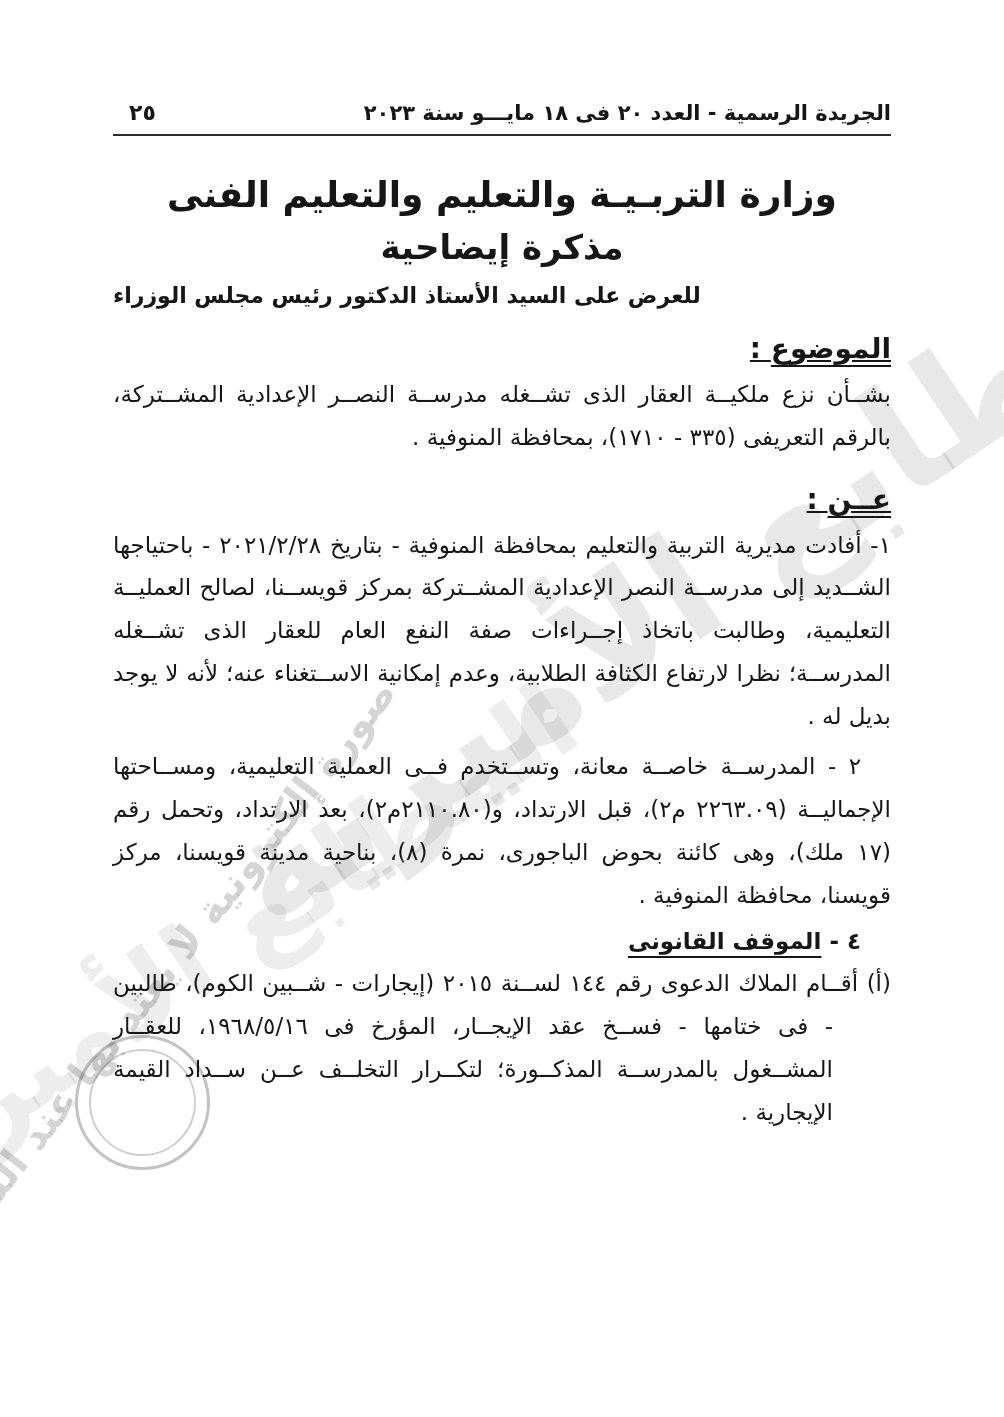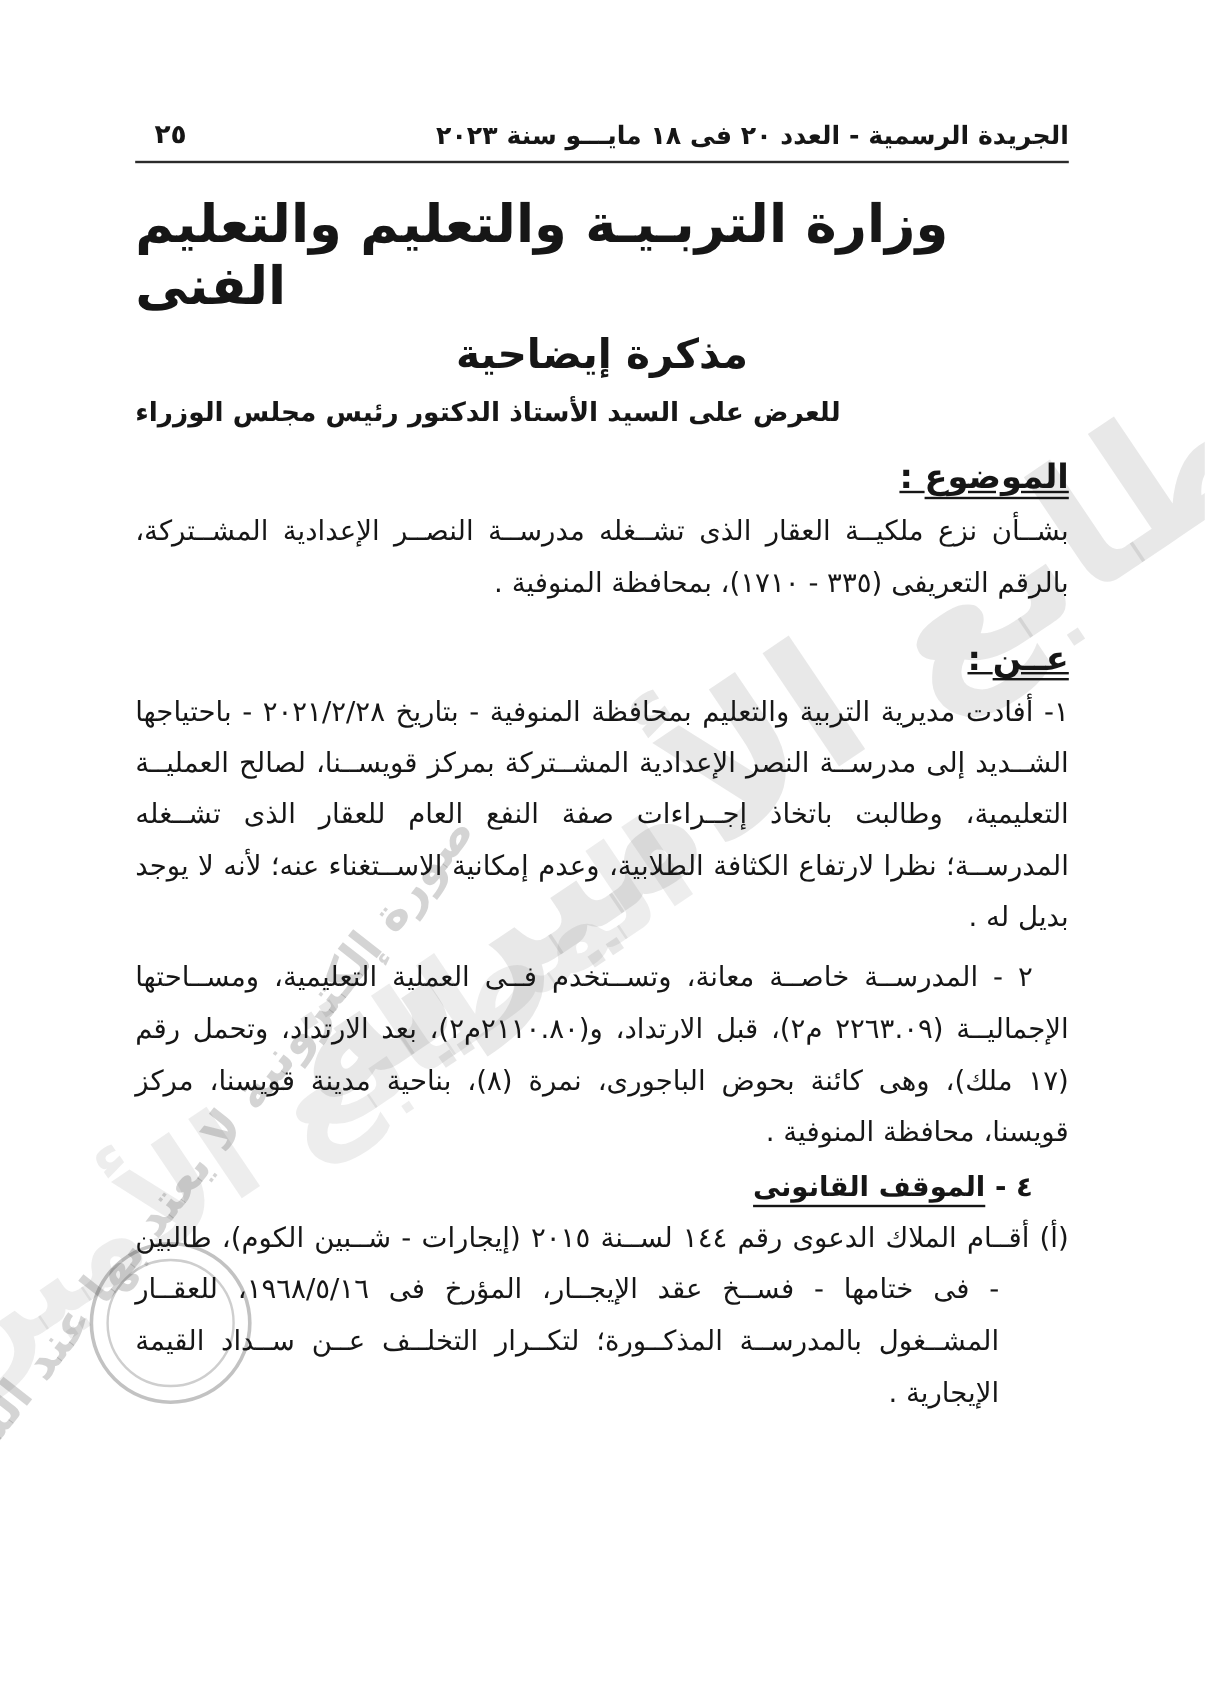--- a/index.html
+++ b/index.html
@@ -51,21 +51,21 @@
   
   .content-layer { position:relative; z-index:1; padding:0 113px; }
   .header {
     display:flex; justify-content:space-between; align-items:flex-end;
     padding-top:100px;
   }
   .header-title { font-weight:bold; font-size:21px; }
   .page-num { font-weight:bold; font-size:22px; margin-left:16px; }
   .rule { border:none; border-top:2px solid #2b2b2b; margin-top:9px; }
 
-  .ministry  { text-align:left; font-size:44px; font-weight:bold; margin-top:26px; }
+  .ministry  { text-align:center; font-size:36px; font-weight:bold; margin-top:38px; }
   .doc-type  { text-align:center; font-size:34px; font-weight:bold; margin-top:12px; }
   .addressee { text-align:left; font-size:22px; font-weight:bold; margin-top:16px; }
 
   .section-label { font-size:28px; font-weight:bold; margin-top:24px;text-decoration:underline; }
   .u {
     text-decoration:underline;
     text-decoration-thickness:1.5px;
     text-underline-offset:7px;
   }
   .para {

